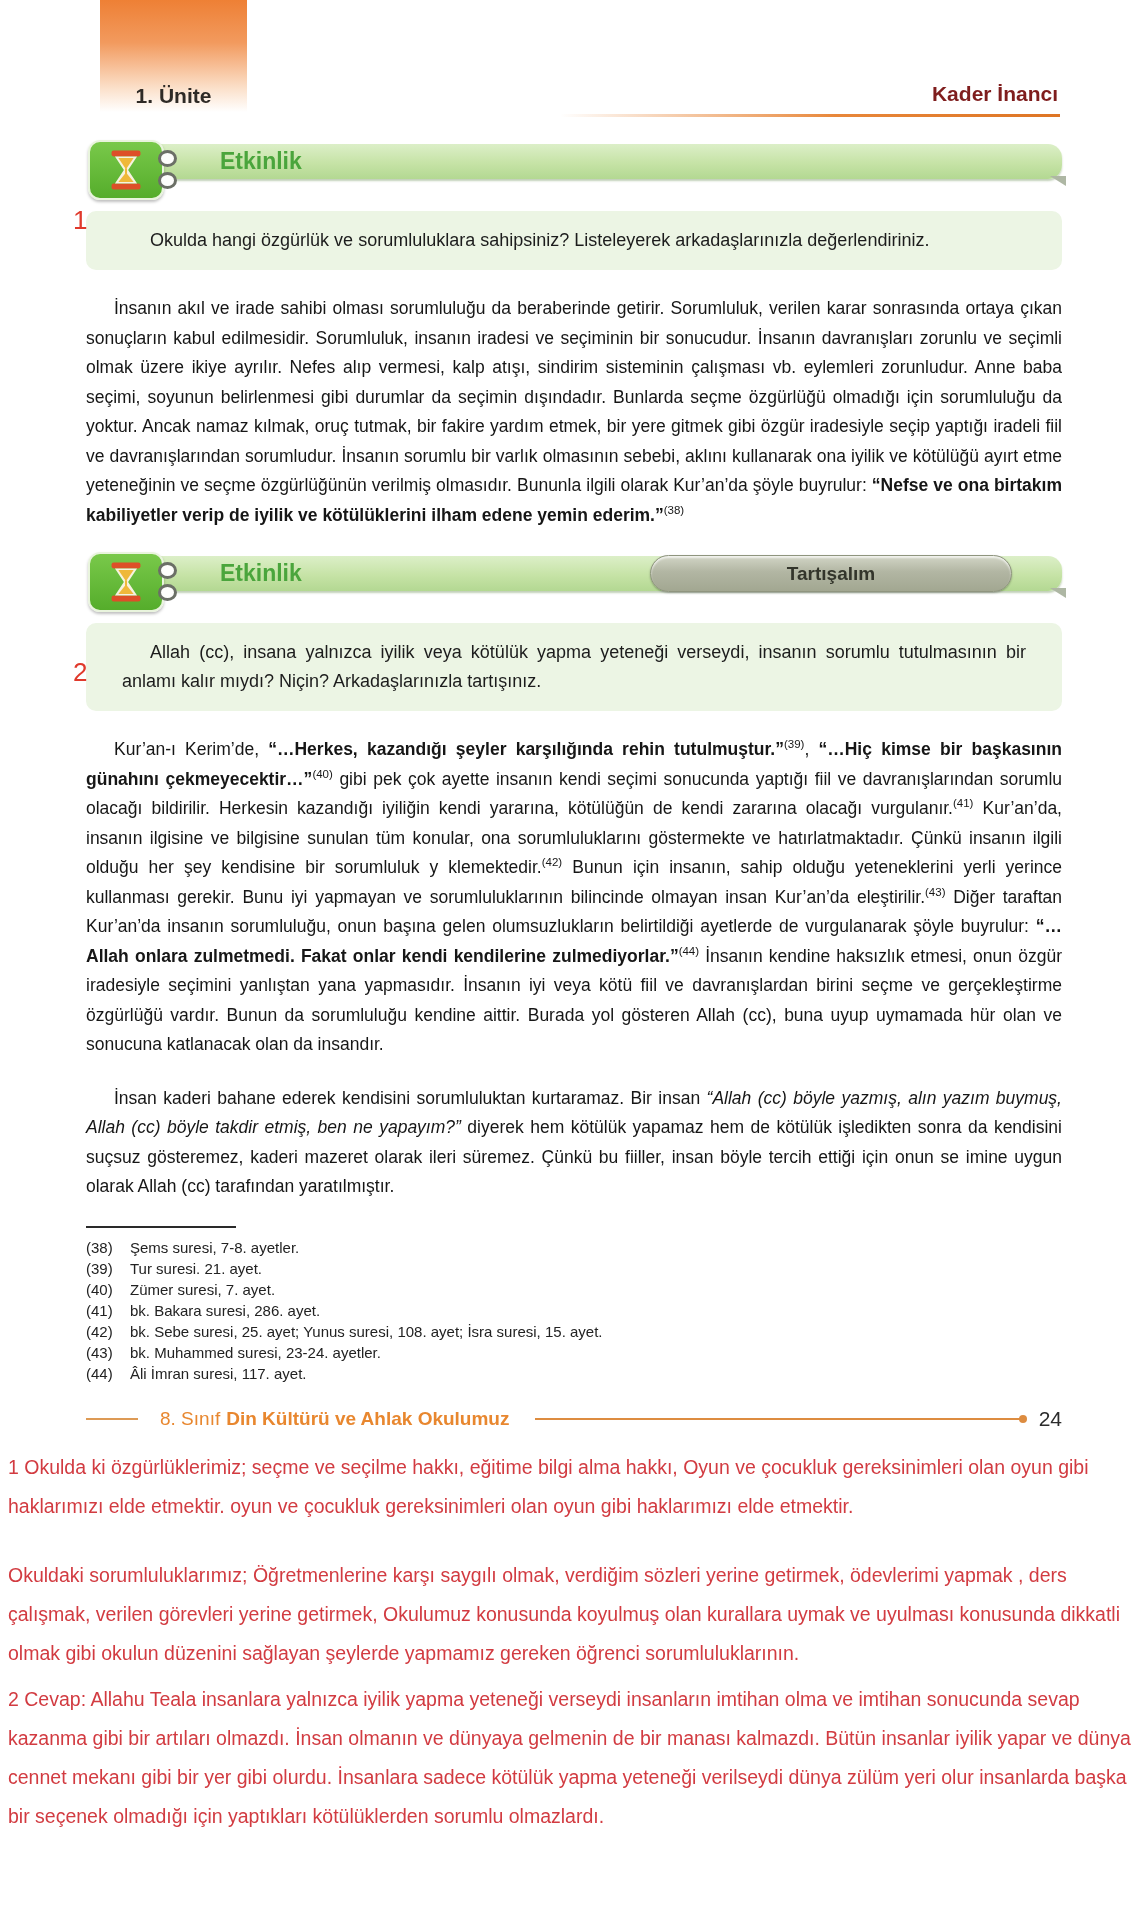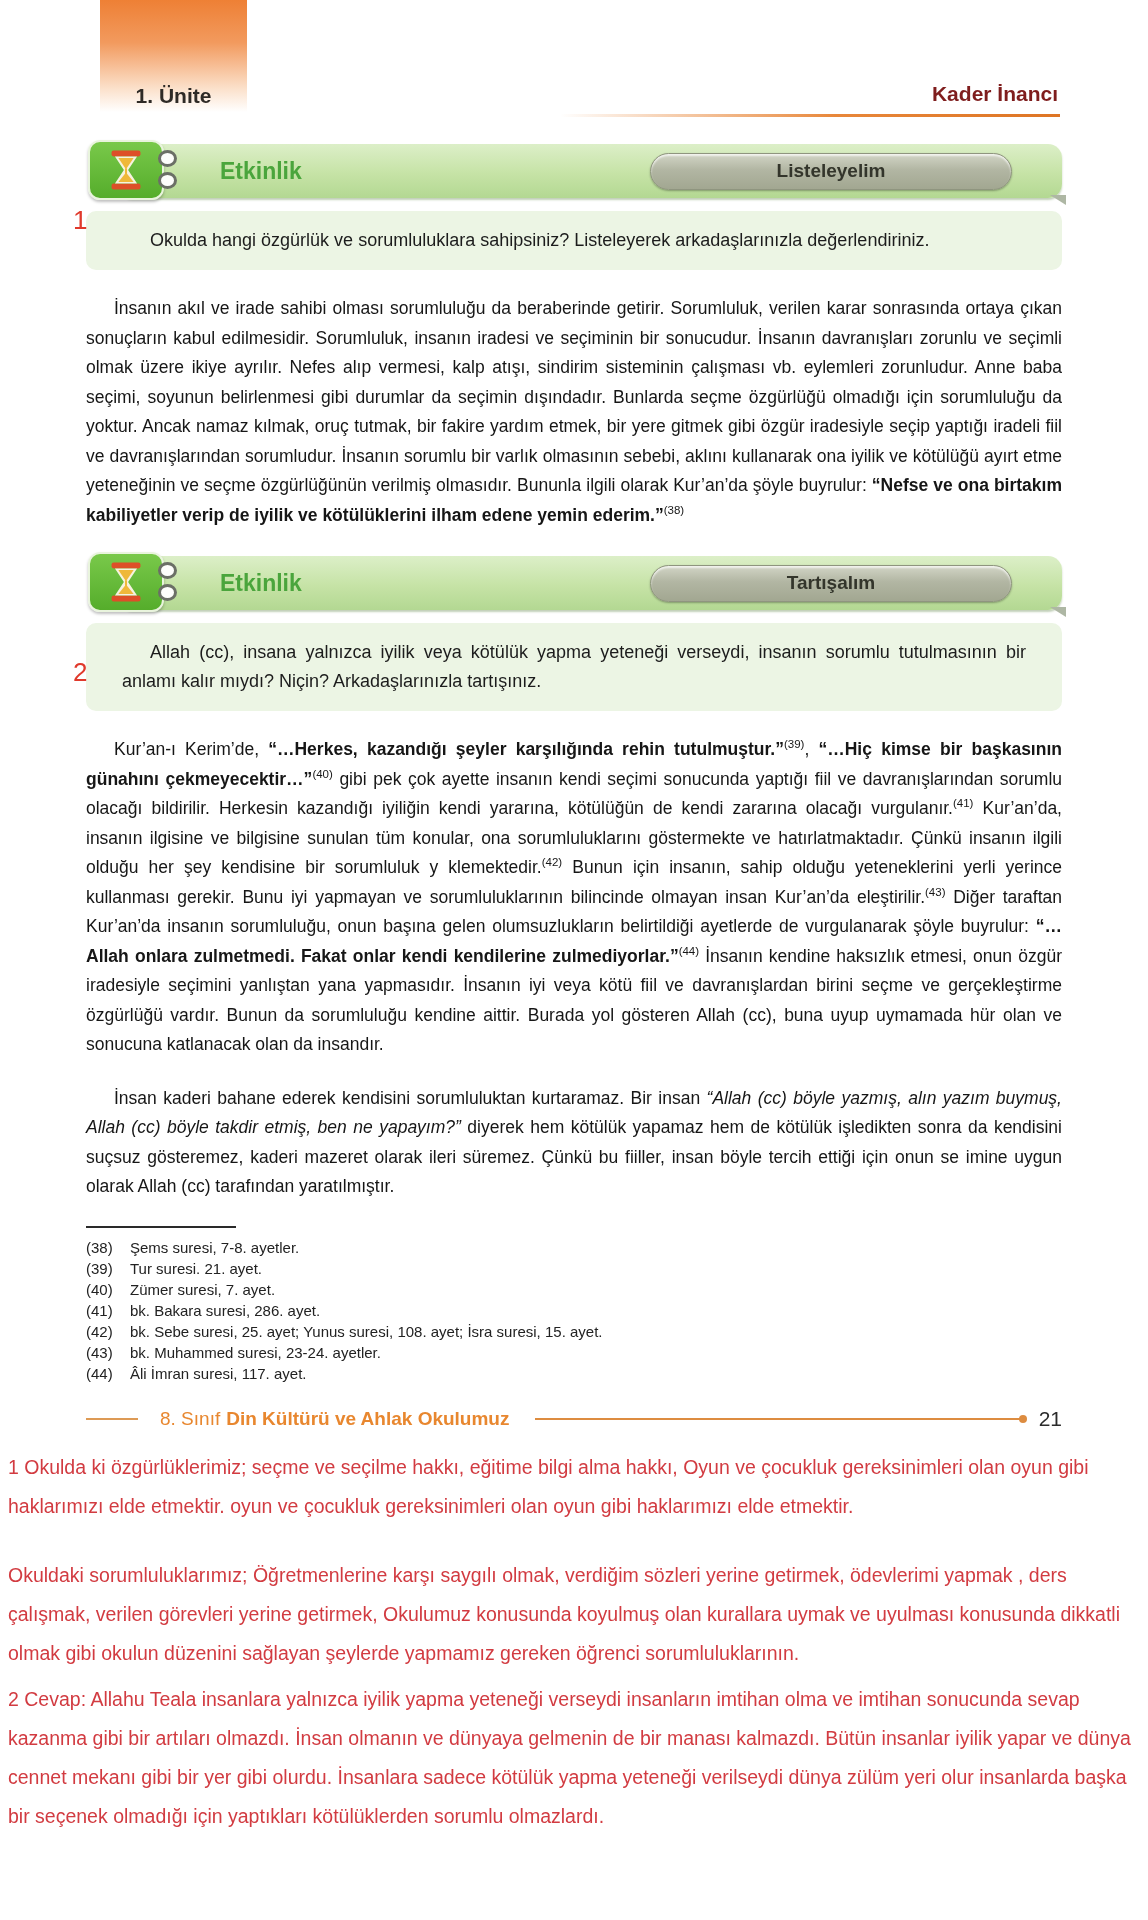--- a/index.html
+++ b/index.html
@@ -27,21 +27,21 @@
   .chapter-underline{
     position:absolute;top:114px;left:560px;width:500px;height:3px;
     background:linear-gradient(90deg,rgba(232,123,40,0) 0%,#e0undefined 0%,#e8873a 60%,#de7524 100%);
     background:linear-gradient(90deg,rgba(232,123,40,0) 0%,#e8873a 55%,#de7524 100%);
   }
   
   .content{position:relative;margin:0 86px;padding-top:130px;}
   
   .act-row{position:relative;height:58px;margin-top:10px;}
   .act-bar{
-    position:absolute;left:38px;right:0;top:4px;height:54px;
+    position:absolute;left:38px;right:0;top:4px;height:35px;
     background:linear-gradient(180deg,#dcefc8 0%,#c6e3a6 55%,#b3d892 100%);
     border-radius:8px 14px 14px 8px;
     box-shadow:0 2px 2px rgba(120,150,100,.45);
     display:flex;align-items:center;
   }
   .act-bar::after{
     content:"";position:absolute;right:-4px;bottom:-7px;
     border-left:16px solid transparent;border-top:10px solid #aeb7a4;
     filter:blur(.5px);
   }
@@ -120,21 +120,20 @@
     <span class="unit-label">1. Ünite</span>
   </div>
   <div class="chapter-title">Kader İnancı</div>
   <div class="chapter-underline"></div>
 
   <div class="content">
 
     <div class="act-row">
       <div class="act-bar">
         <span class="act-label">Etkinlik</span>
-        <button class="act-btn">Listeleyelim</button>
       </div>
       <div class="act-icon">
         <svg viewBox="0 0 40 48" xmlns="http://www.w3.org/2000/svg">
           <rect x="3" y="1" width="34" height="7" rx="2.5" fill="#dd4f28"></rect>
           <rect x="3" y="40" width="34" height="7" rx="2.5" fill="#dd4f28"></rect>
           <path d="M7 8 H33 L22.5 24 L33 40 H7 L17.5 24 Z" fill="#f7f2e0"></path>
           <path d="M11 10 H29 L20 23 Z" fill="#efb83a"></path>
           <path d="M20 27 L29 38 H11 Z" fill="#efb83a"></path>
           <rect x="18.8" y="22" width="2.4" height="8" fill="#efb83a"></rect>
         </svg>
@@ -207,21 +206,21 @@
         <span class="fn-num">(44)</span>
         <span class="fn-text">Âli İmran suresi, 117. ayet.</span>
       </div>
     </div>
 
     <div class="page-footer">
       <span class="f-line-short"></span>
       <span class="f-grade">8. Sınıf</span>
       <span class="f-course">Din Kültürü ve Ahlak Okulumuz</span>
       <span class="f-line-long"></span>
-      <span class="f-page">21</span>
+      <span class="f-page">24</span>
     </div>
 
   </div>
 
   <div class="answers">
     <p class="ans-gap-big">1 Okulda ki özgürlüklerimiz; seçme ve seçilme hakkı,  eğitime bilgi alma hakkı, Oyun ve çocukluk gereksinimleri olan oyun gibi haklarımızı elde etmektir. oyun ve çocukluk gereksinimleri olan oyun gibi haklarımızı elde etmektir.</p>
     <p class="ans-gap-small">Okuldaki sorumluluklarımız; Öğretmenlerine karşı saygılı olmak, verdiğim sözleri yerine getirmek, ödevlerimi yapmak , ders çalışmak, verilen görevleri yerine getirmek, Okulumuz konusunda koyulmuş olan kurallara uymak ve uyulması konusunda dikkatli olmak  gibi okulun düzenini sağlayan şeylerde yapmamız gereken öğrenci sorumluluklarının.</p>
     <p>2 Cevap: Allahu Teala insanlara yalnızca iyilik yapma yeteneği verseydi insanların imtihan olma ve imtihan sonucunda sevap kazanma gibi bir artıları olmazdı. İnsan olmanın ve dünyaya gelmenin de bir manası kalmazdı. Bütün insanlar iyilik yapar ve dünya cennet mekanı gibi bir yer gibi olurdu. İnsanlara sadece kötülük yapma yeteneği verilseydi dünya zülüm yeri olur insanlarda başka bir seçenek olmadığı için yaptıkları kötülüklerden sorumlu olmazlardı.</p>
   </div>
 

